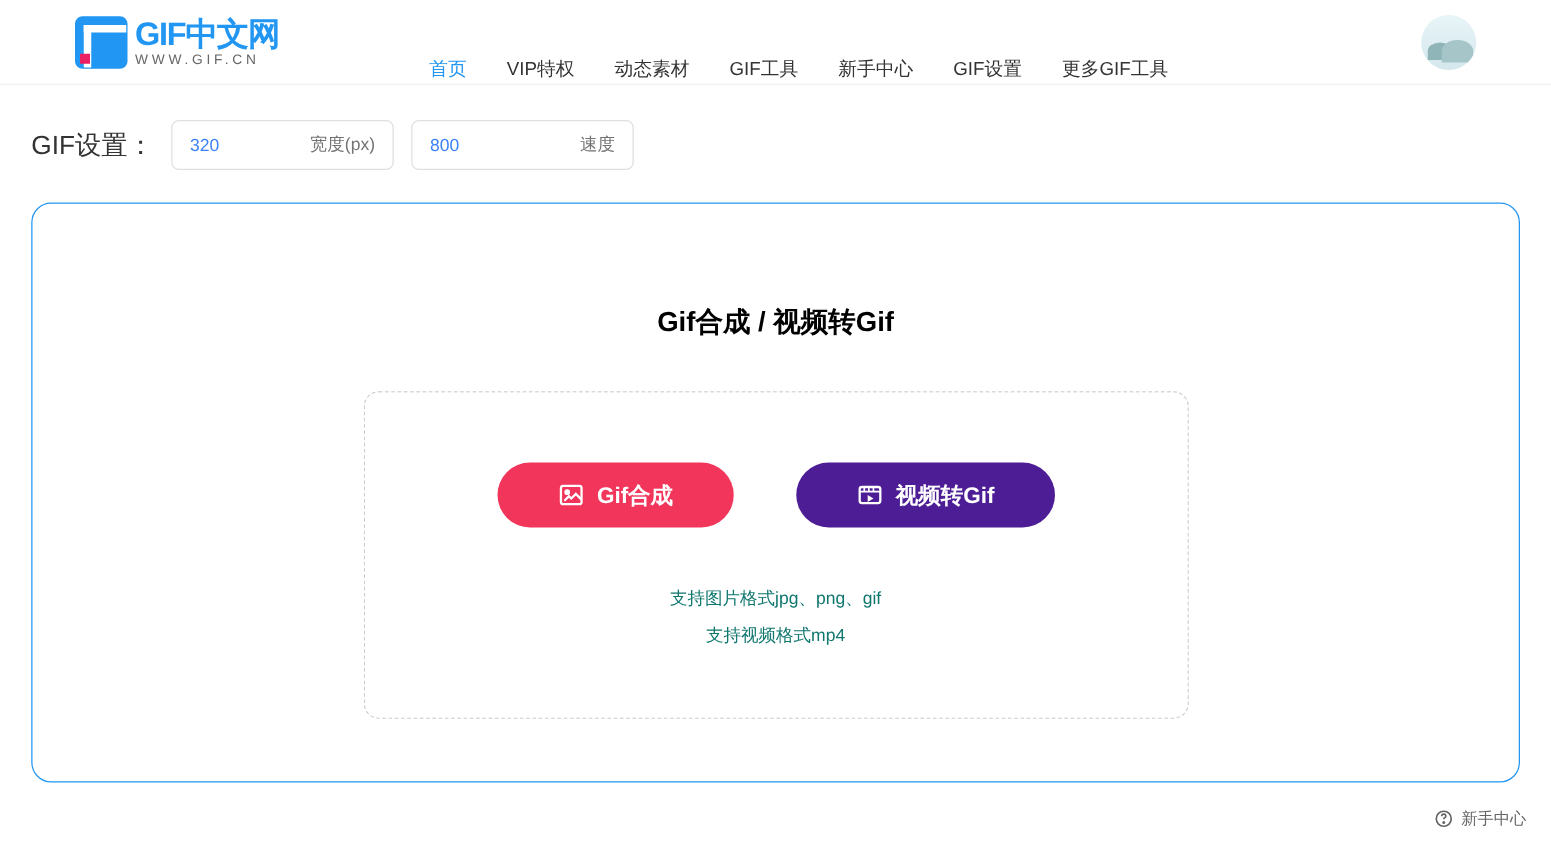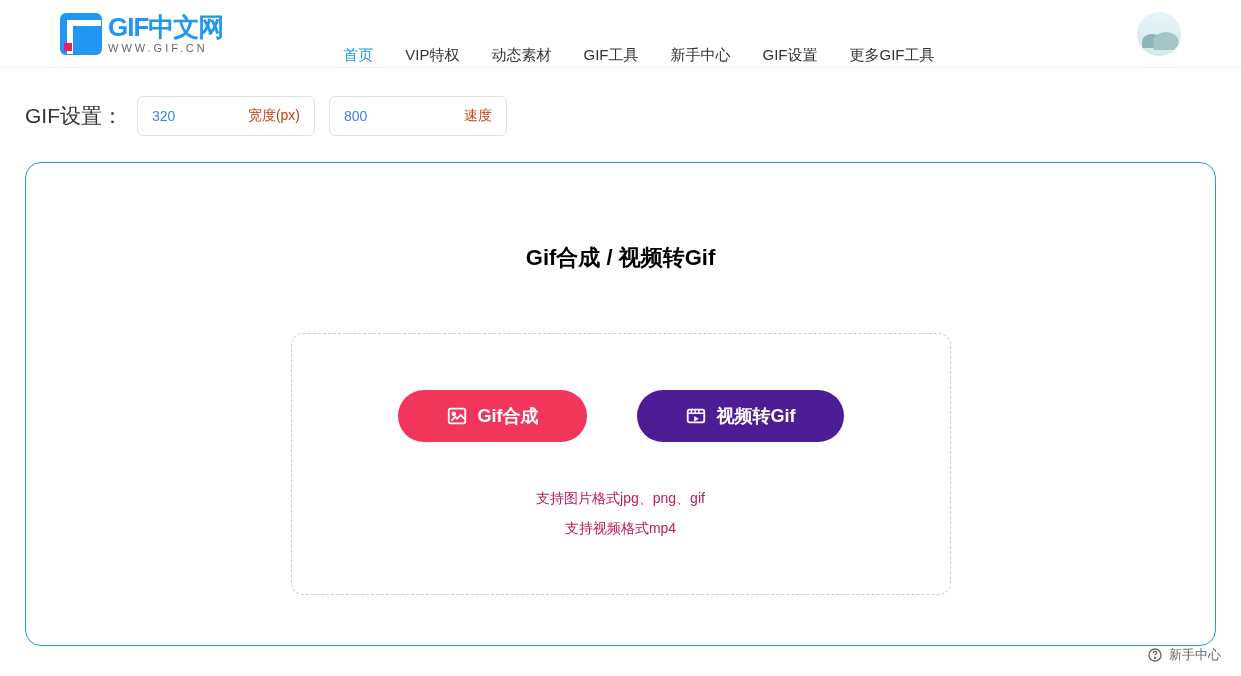--- a/index.html
+++ b/index.html
@@ -138,38 +138,38 @@
     }
     .input-group input {
       border: none;
       outline: none;
       font-size: 14px;
       color: #3b82f6;
       width: 80px;
     }
     .input-suffix {
       font-size: 14px;
-      color: #c2410c;
+      color: #737373;
       text-align: right;
     }
     .main-card {
       margin: 10px 25px 20px;
       border: 1.5px solid #2196f3;
       border-radius: 16px;
       padding: 80px 20px 50px;
       min-height: 450px;
       display: flex;
       flex-direction: column;
       align-items: center;
     }
     .card-title {
       font-size: 22px;
       font-weight: 600;
       color: #000;
-      margin-bottom: 60px;
+      margin-bottom: 40px;
     }
     .dashed-box {
       border: 1.5px dashed #ccc;
       border-radius: 12px;
       width: 660px;
       padding: 56px 20px 44px;
       display: flex;
       flex-direction: column;
       align-items: center;
     }
@@ -196,21 +196,21 @@
     }
     .btn-blue {
       background: #4c1d95;
     }
     .icon-svg {
       width: 22px;
       height: 22px;
     }
     .hint-text {
       font-size: 14px;
-      color: #be185d;
+      color: #0f766e;
       margin-bottom: 12px;
     }
     .help-footer {
       position: fixed;
       bottom: 12px;
       right: 20px;
       display: flex;
       align-items: center;
       gap: 6px;
       font-size: 13px;

